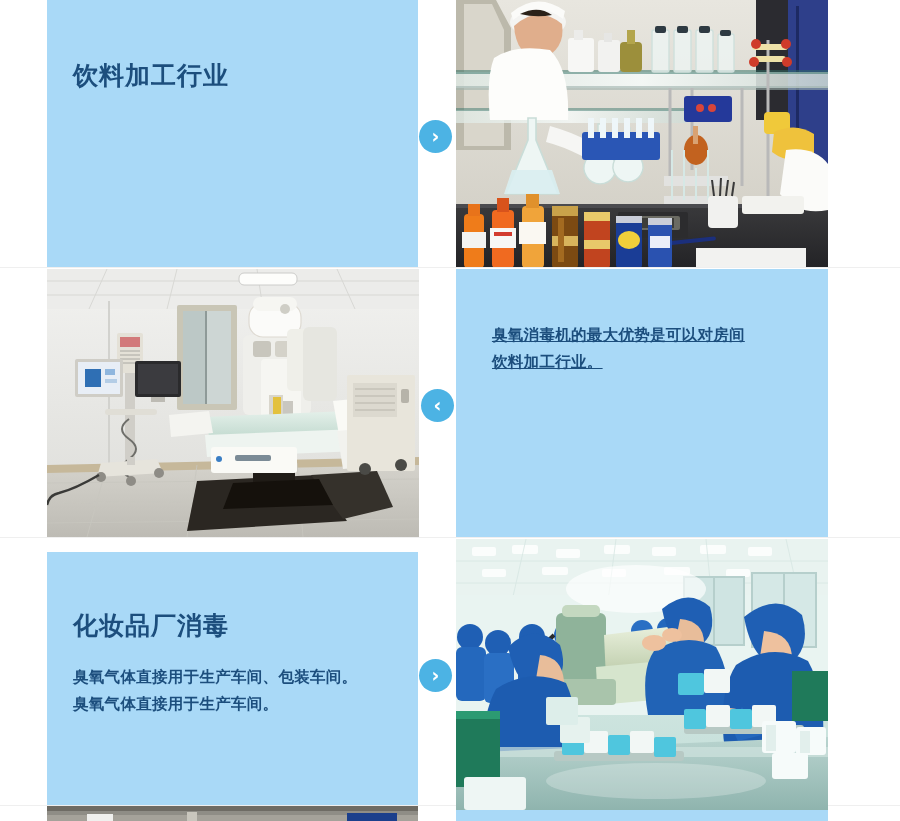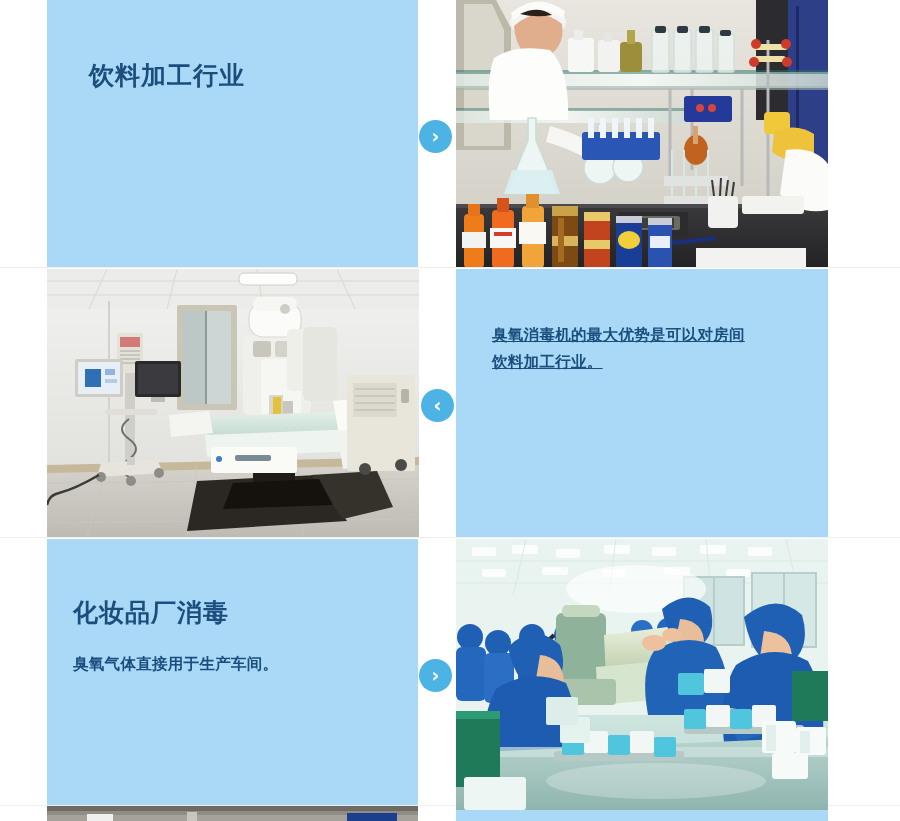--- a/index.html
+++ b/index.html
@@ -79,21 +79,21 @@
   }
 </style>
 </head>
 <body>
 
 <div class="page">
 
   <div class="row" style="top:0;height:268px;">
 
     <div class="panel" style="left:47px;top:0;width:371px;height:268px;">
-      <div class="panel-inner" style="top:60px;padding-left:42px;">
+      <div class="panel-inner" style="top:60px;padding-left:26px;">
         <div class="panel-title">饮料加工行业</div>
       </div>
     </div>
 
     <div class="arrow-btn" style="left:419px;top:120px;">
       <span class="glyph">›</span>
     </div>
 
     <div class="photo" style="left:456px;top:0;width:372px;height:268px;">
       <svg viewBox="0 0 372 268" preserveAspectRatio="none" aria-hidden="true">
@@ -412,24 +412,25 @@
           <span class="ln">饮料加工行业。</span>
         </div>
       </div>
     </div>
 
     <div class="row-divider" style="top:268px;"></div>
   </div>
 
   <div class="row" style="top:539px;height:282px;">
 
-    <div class="panel" style="left:47px;top:0;width:371px;height:267px;">
+    <div class="panel" style="left:47px;top:13px;width:371px;height:267px;">
       <div class="panel-inner" style="top:58px;padding-left:26px;">
         <div class="panel-title">化妆品厂消毒</div>
         <div class="panel-body" style="margin-top:22px;">
+          <span class="ln">臭氧气体直接用于生产车间、包装车间。</span>
           <span class="ln">臭氧气体直接用于生产车间。</span>
         </div>
       </div>
     </div>
 
     <div class="arrow-btn" style="left:419px;top:120px;">
       <span class="glyph">›</span>
     </div>
 
     <div class="panel" style="left:456px;top:0;width:372px;height:282px;z-index:0;"></div>

